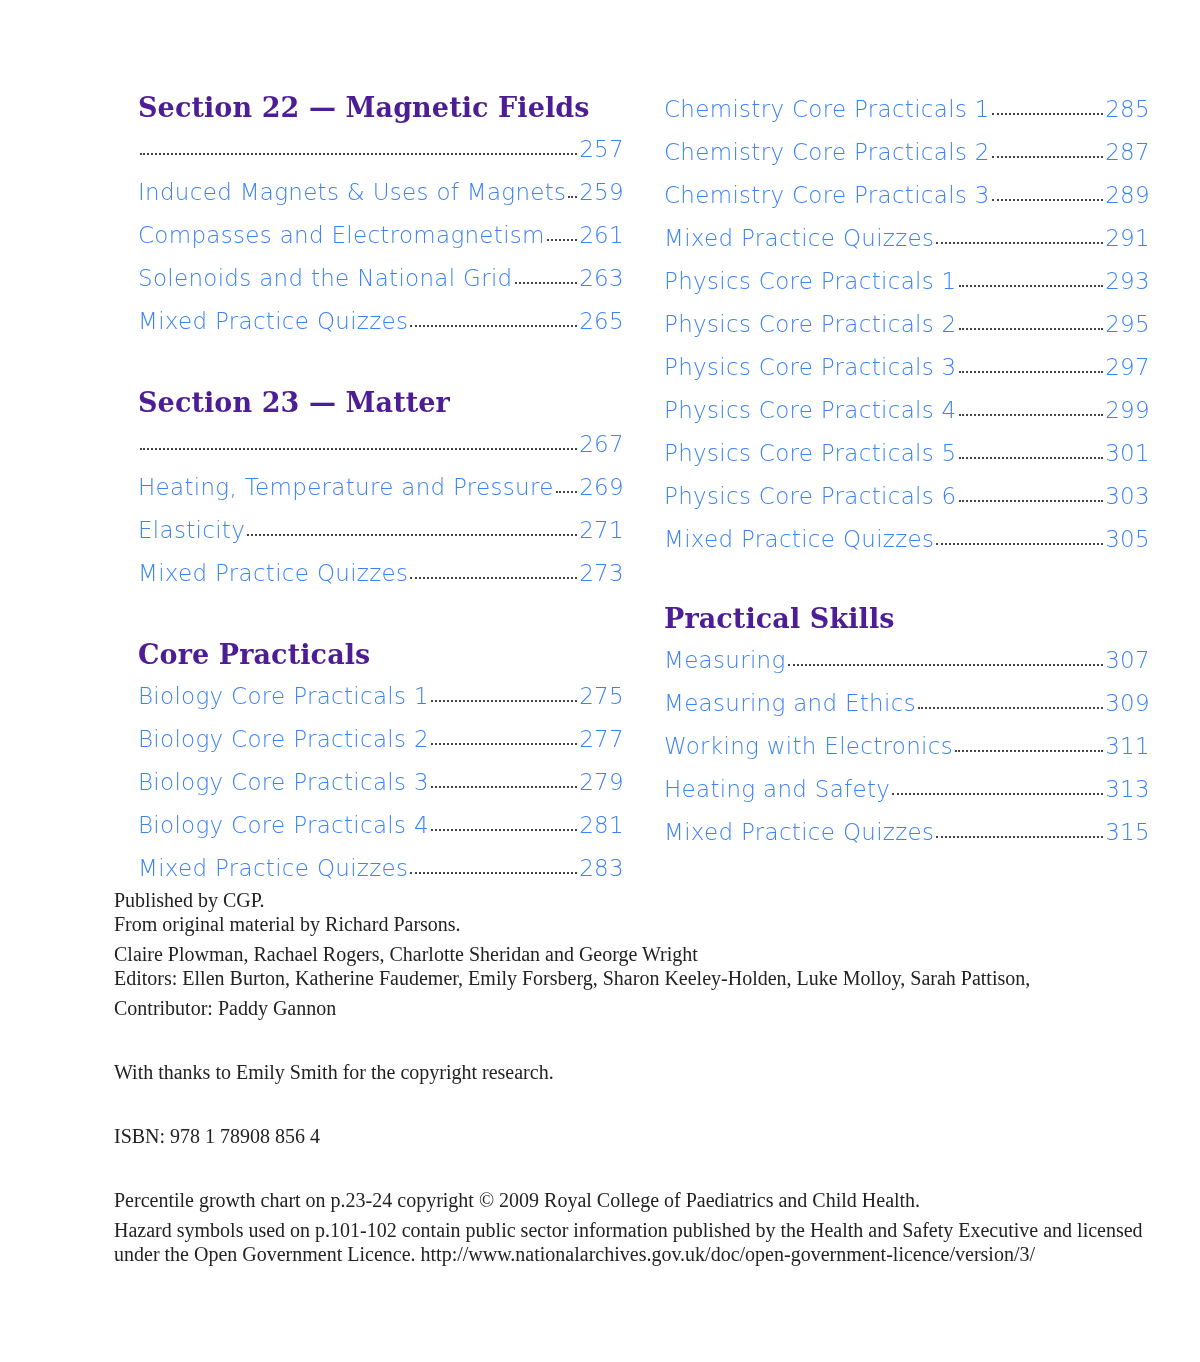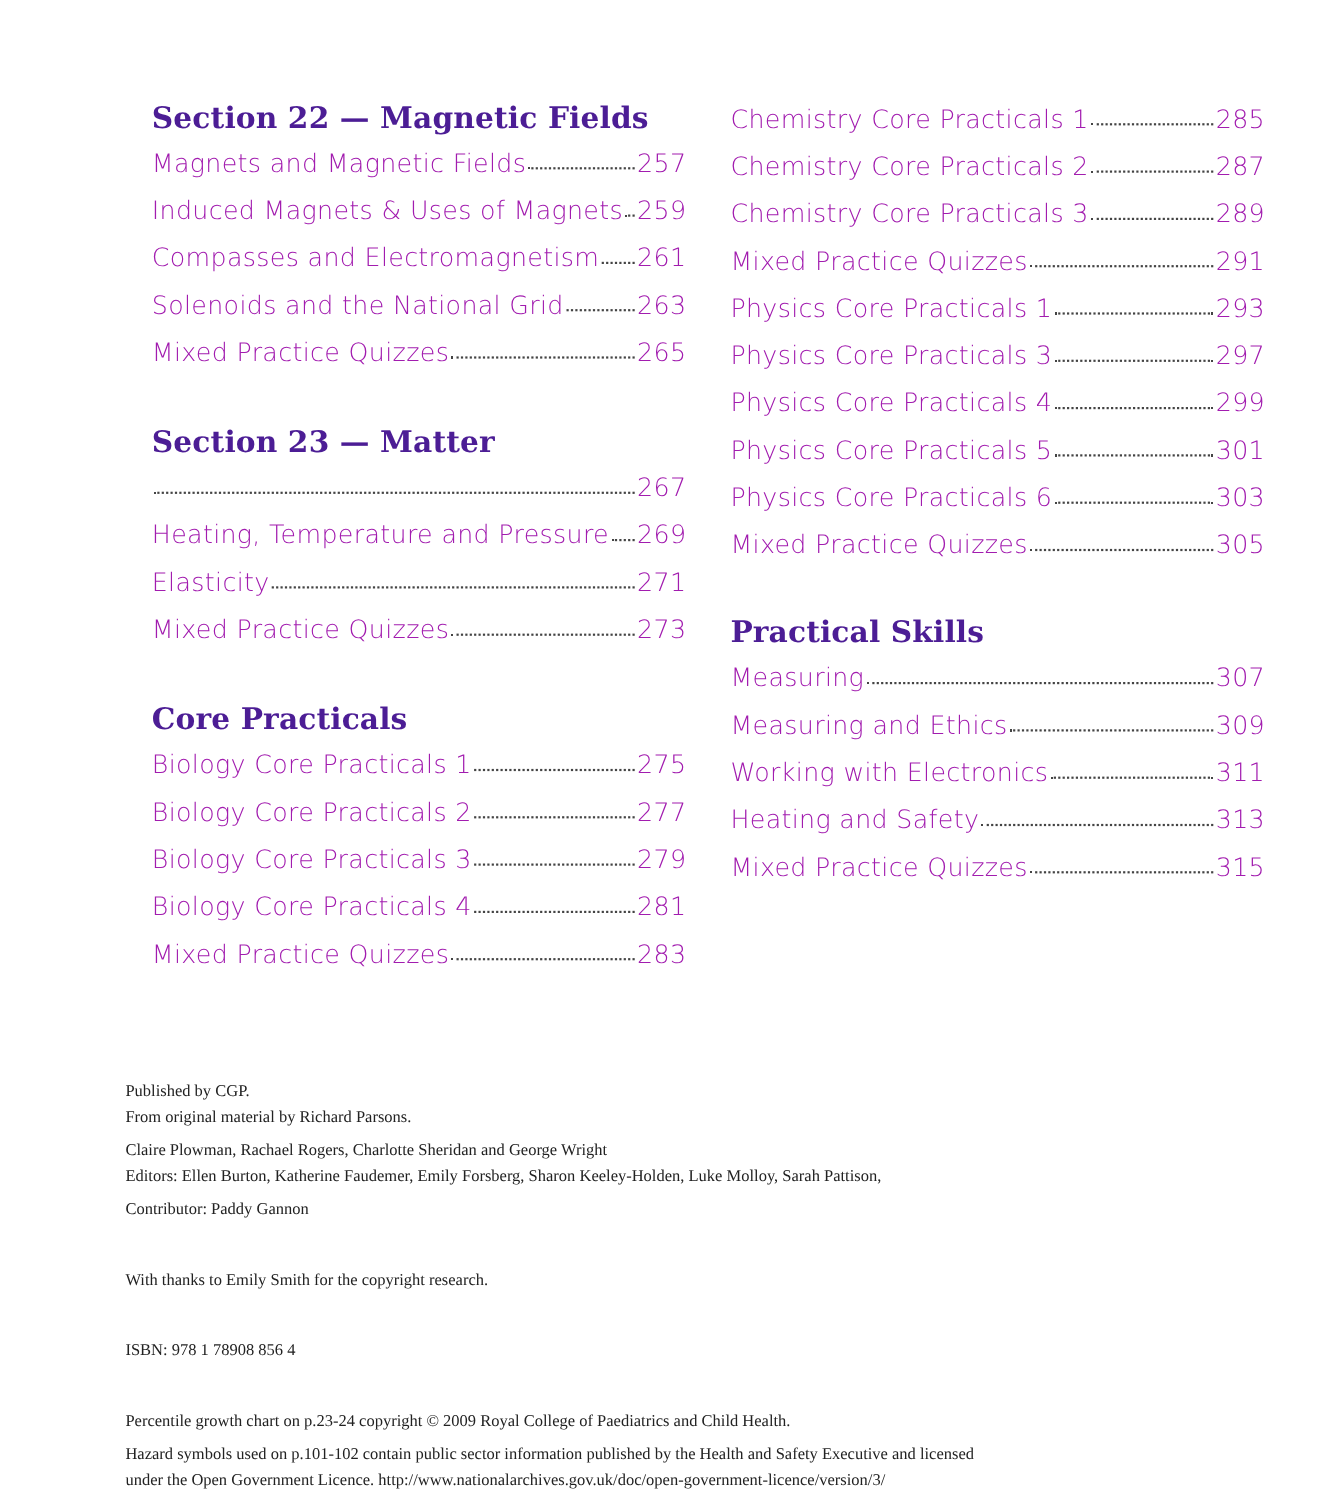--- a/index.html
+++ b/index.html
@@ -7,45 +7,44 @@
   .toc { position: absolute; top: 88px; left: 138px; width: 1012px; display: flex; justify-content: space-between; }
   .col { width: 486px; }
   .section { margin-bottom: 40px; }
   .section.first-right { margin-bottom: 38px; }
   .sec-title {
     font-family: "DejaVu Serif", serif; font-weight: bold; font-size: 27px;
     line-height: 40px; height: 40px; color: #4c1d95; letter-spacing: 0.1px; white-space: nowrap;
   }
   .entry {
     display: flex; align-items: baseline; height: 43px; line-height: 43px;
-    font-family: "DejaVu Sans", sans-serif; font-weight: 300; font-size: 23px; color: #a21caf;
+    font-family: "DejaVu Sans", sans-serif; font-weight: 300; font-size: 23px; color: #3b82f6;
     letter-spacing: 0.3px;
   }
   .entry .t { white-space: nowrap; }
   .entry .dots {
     flex: 1 1 auto; margin: 0 2px; border-bottom: 2px dotted #444; height: 0; position: relative; top: -2px;
   }
   .entry .p { white-space: nowrap; }
   .credits {
-    position: absolute; left: 114px; top: 980px; width: 1050px;
-    font-family: "Liberation Serif", serif; font-size: 15px; color: #222; line-height: 24px;
+    position: absolute; left: 114px; top: 888px; width: 1050px;
+    font-family: "Liberation Serif", serif; font-size: 20px; color: #222; line-height: 24px;
   }
   .credits .line { white-space: nowrap; }
   .gap-s { height: 6px; }
   .gap-l { height: 40px; }
 </style>
 </head>
 <body>
 
 <div class="toc">
   <div class="col" id="col-left">
       <div class="section">
         <div class="sec-title">Section 22 — Magnetic Fields</div>
         <div class="entry">
-          <span class="t">Magnets and Magnetic Fields</span>
           <span class="dots"></span>
           <span class="p">257</span>
         </div>
         <div class="entry">
           <span class="t">Induced Magnets &amp; Uses of Magnets</span>
           <span class="dots"></span>
           <span class="p">259</span>
         </div>
         <div class="entry">
           <span class="t">Compasses and Electromagnetism</span>
@@ -133,20 +132,25 @@
         </div>
         <div class="entry">
           <span class="t">Mixed Practice Quizzes</span>
           <span class="dots"></span>
           <span class="p">291</span>
         </div>
         <div class="entry">
           <span class="t">Physics Core Practicals 1</span>
           <span class="dots"></span>
           <span class="p">293</span>
+        </div>
+        <div class="entry">
+          <span class="t">Physics Core Practicals 2</span>
+          <span class="dots"></span>
+          <span class="p">295</span>
         </div>
         <div class="entry">
           <span class="t">Physics Core Practicals 3</span>
           <span class="dots"></span>
           <span class="p">297</span>
         </div>
         <div class="entry">
           <span class="t">Physics Core Practicals 4</span>
           <span class="dots"></span>
           <span class="p">299</span>

